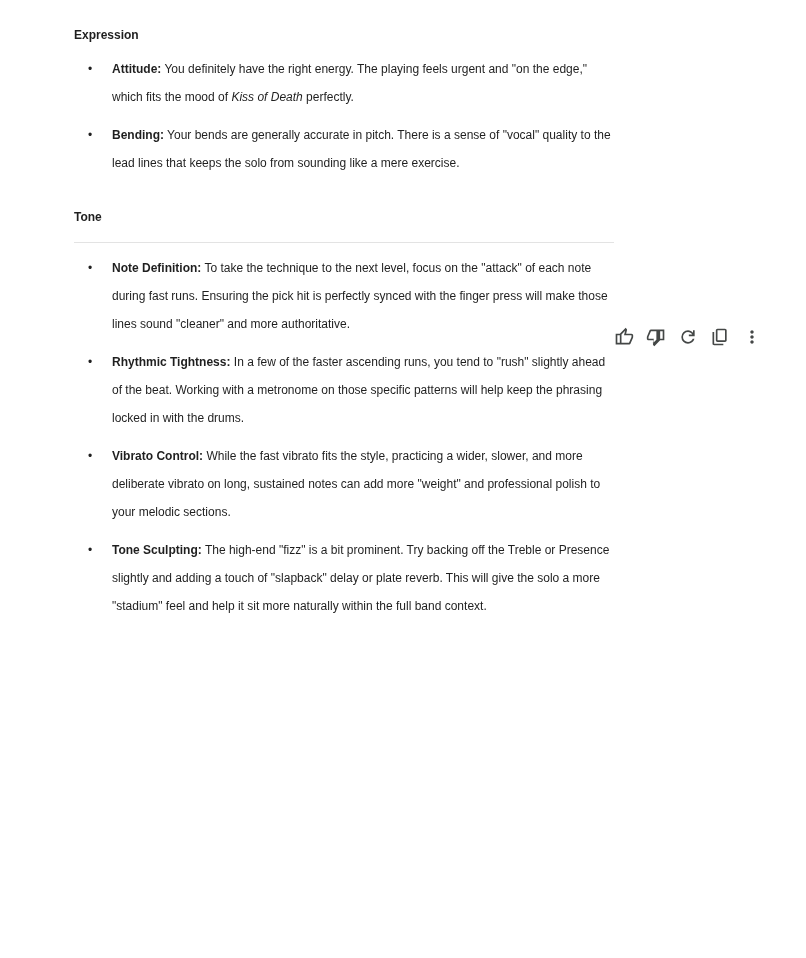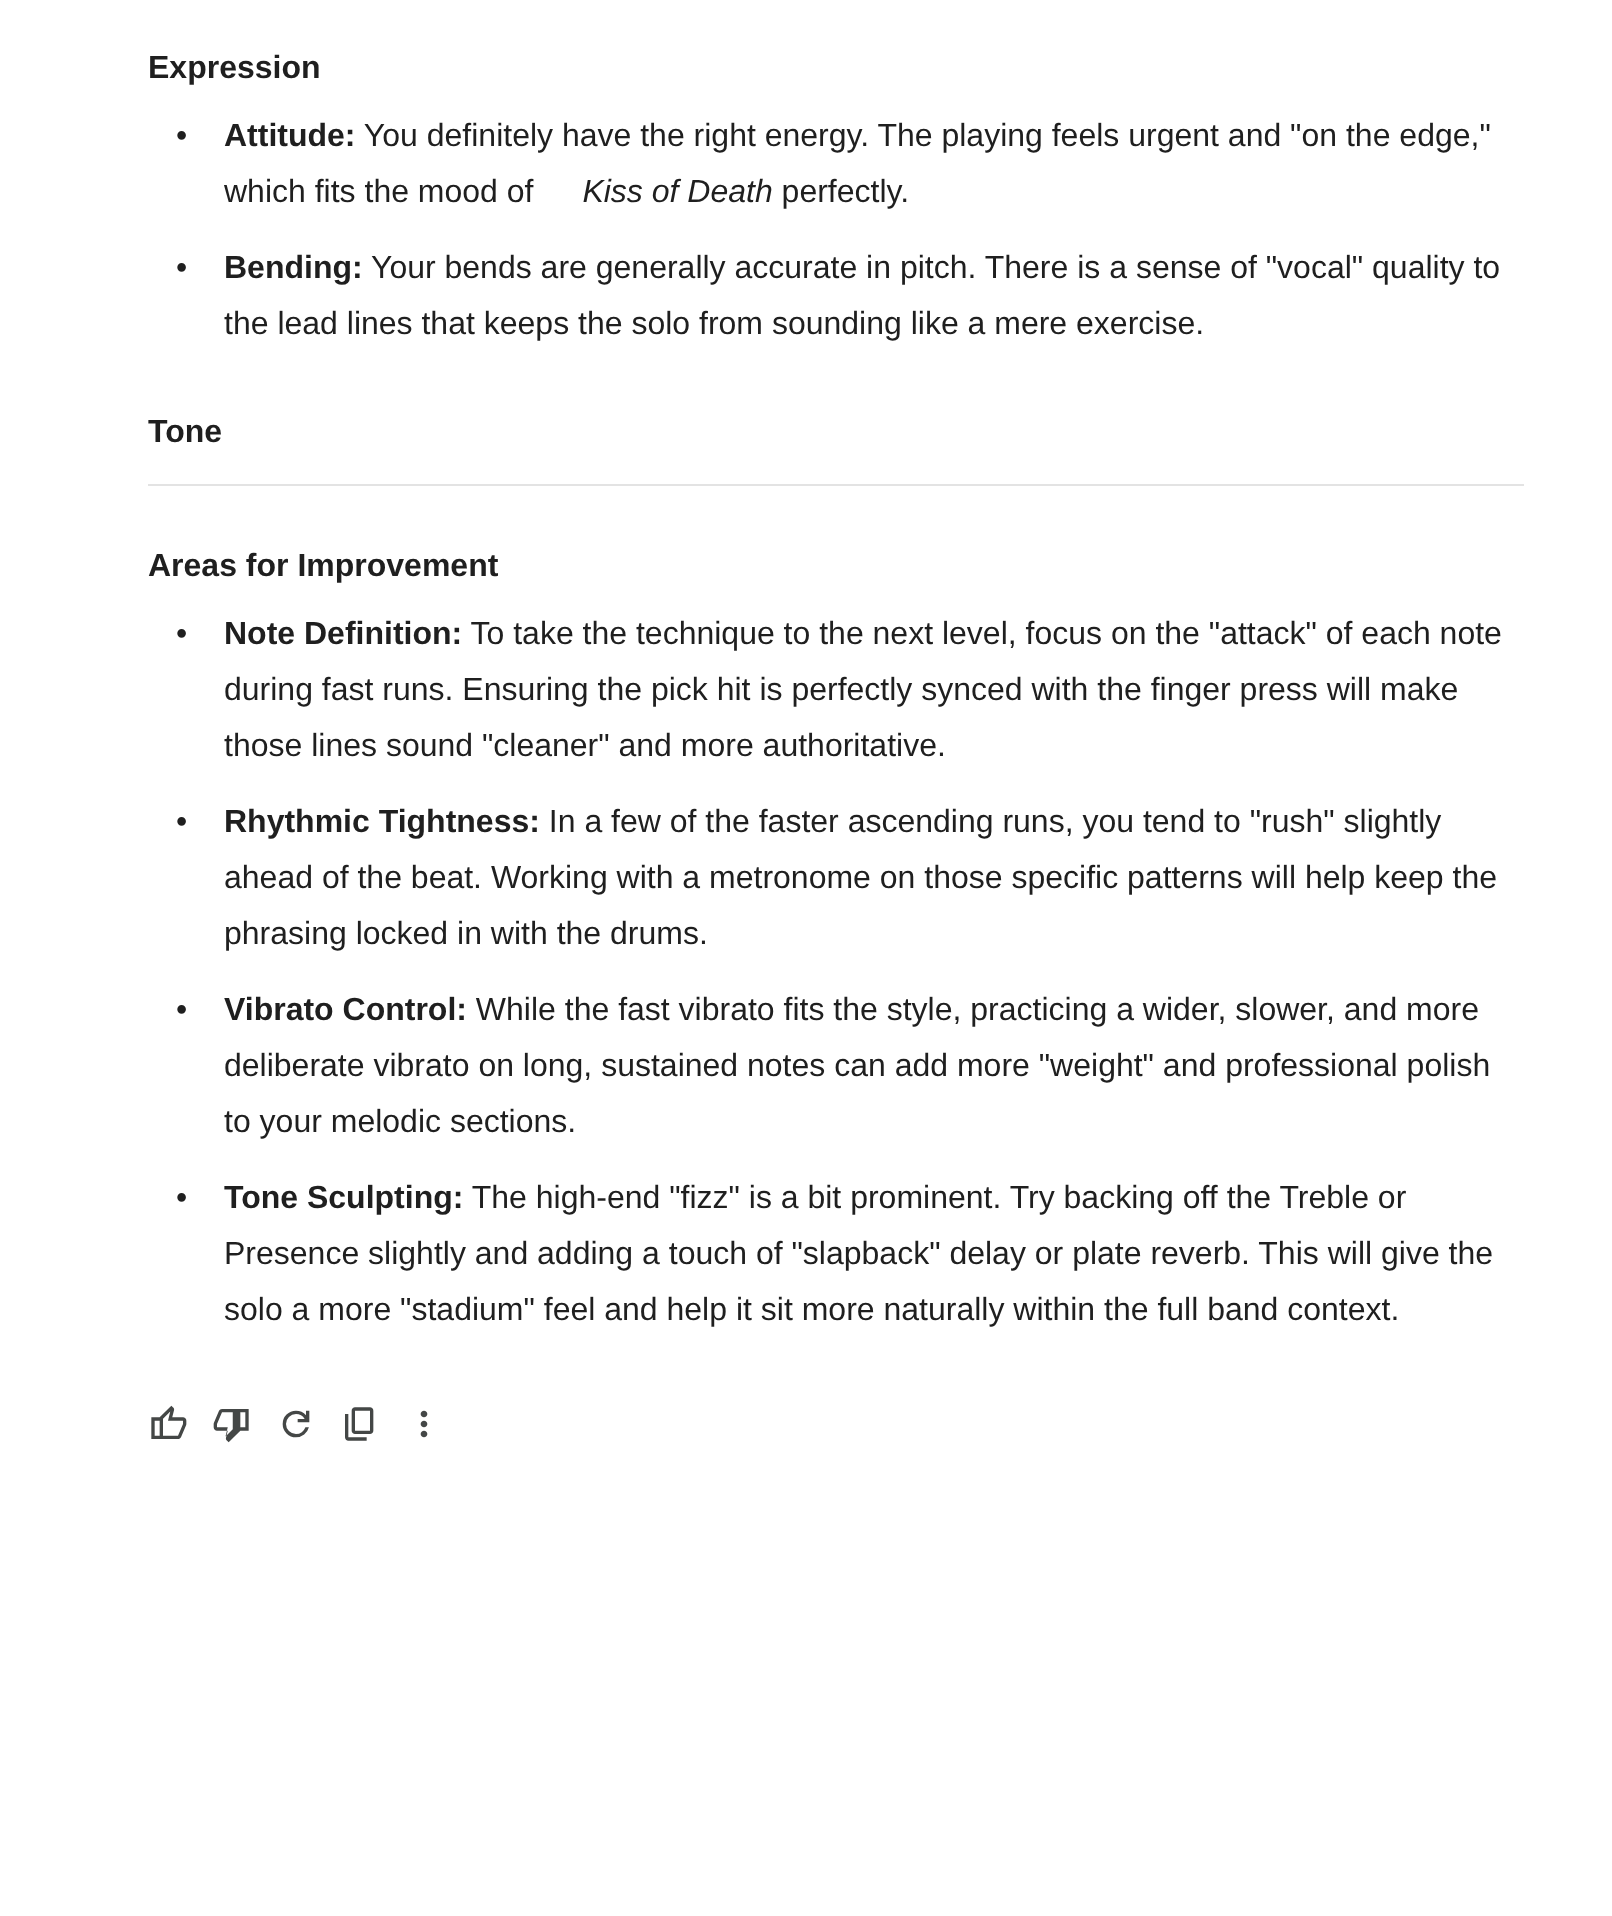--- a/index.html
+++ b/index.html
@@ -9,23 +9,23 @@
   }
   body {
     width: 806px;
     height: 958px;
     overflow: hidden;
     font-family: "Liberation Sans", sans-serif;
     color: #1f1f1f;
   }
   .content {
     display: flex;
-    flex-direction: column;
+    flex-direction: row;
     padding: 21px 44px 0 74px;
-    font-size: 16px;
+    font-size: 12px;
     line-height: 28px;
   }
   .section-heading {
     font-weight: bold;
     margin: 16px 0 6px 0;
   }
   .section-heading.first {
     margin-top: 0;
   }
   ul.bullet-list {
@@ -42,21 +42,20 @@
     content: "\2022";
     position: absolute;
     left: 14px;
     top: 0;
   }
   li.bullet-item strong {
     font-weight: bold;
   }
   li.bullet-item em {
     font-style: italic;
-    margin-left: 20px;
   }
   hr.section-divider {
     border: none;
     border-top: 1px solid #e3e3e3;
     margin: 5px 0 11px 0;
     width: 100%;
   }
   .action-bar {
     display: flex;
     align-items: center;
@@ -90,21 +89,20 @@
   <div style="display:flex;flex-direction:column;">
       <div class="section-heading first">Expression</div>
       <ul class="bullet-list">
         <li class="bullet-item"><strong>Attitude:</strong><span> You definitely have the right energy. The playing feels urgent and "on the edge," which fits the mood of </span><em>Kiss of Death</em><span> perfectly.</span></li>
         <li class="bullet-item"><strong>Bending:</strong><span> Your bends are generally accurate in pitch. There is a sense of "vocal" quality to the lead lines that keeps the solo from sounding like a mere exercise.</span></li>
       </ul>
       <div class="section-heading">Tone</div>
       <ul class="bullet-list">
       </ul>
       <hr class="section-divider">
-      <div class="section-heading">Areas for Improvement</div>
       <ul class="bullet-list">
         <li class="bullet-item"><strong>Note Definition:</strong><span> To take the technique to the next level, focus on the "attack" of each note during fast runs. Ensuring the pick hit is perfectly synced with the finger press will make those lines sound "cleaner" and more authoritative.</span></li>
         <li class="bullet-item"><strong>Rhythmic Tightness:</strong><span> In a few of the faster ascending runs, you tend to "rush" slightly ahead of the beat. Working with a metronome on those specific patterns will help keep the phrasing locked in with the drums.</span></li>
         <li class="bullet-item"><strong>Vibrato Control:</strong><span> While the fast vibrato fits the style, practicing a wider, slower, and more deliberate vibrato on long, sustained notes can add more "weight" and professional polish to your melodic sections.</span></li>
         <li class="bullet-item"><strong>Tone Sculpting:</strong><span> The high-end "fizz" is a bit prominent. Try backing off the Treble or Presence slightly and adding a touch of "slapback" delay or plate reverb. This will give the solo a more "stadium" feel and help it sit more naturally within the full band context.</span></li>
       </ul>
     </div>
   <div class="action-bar">
       <button class="action-button" type="button">
         <svg viewBox="0 -960 960 960">

